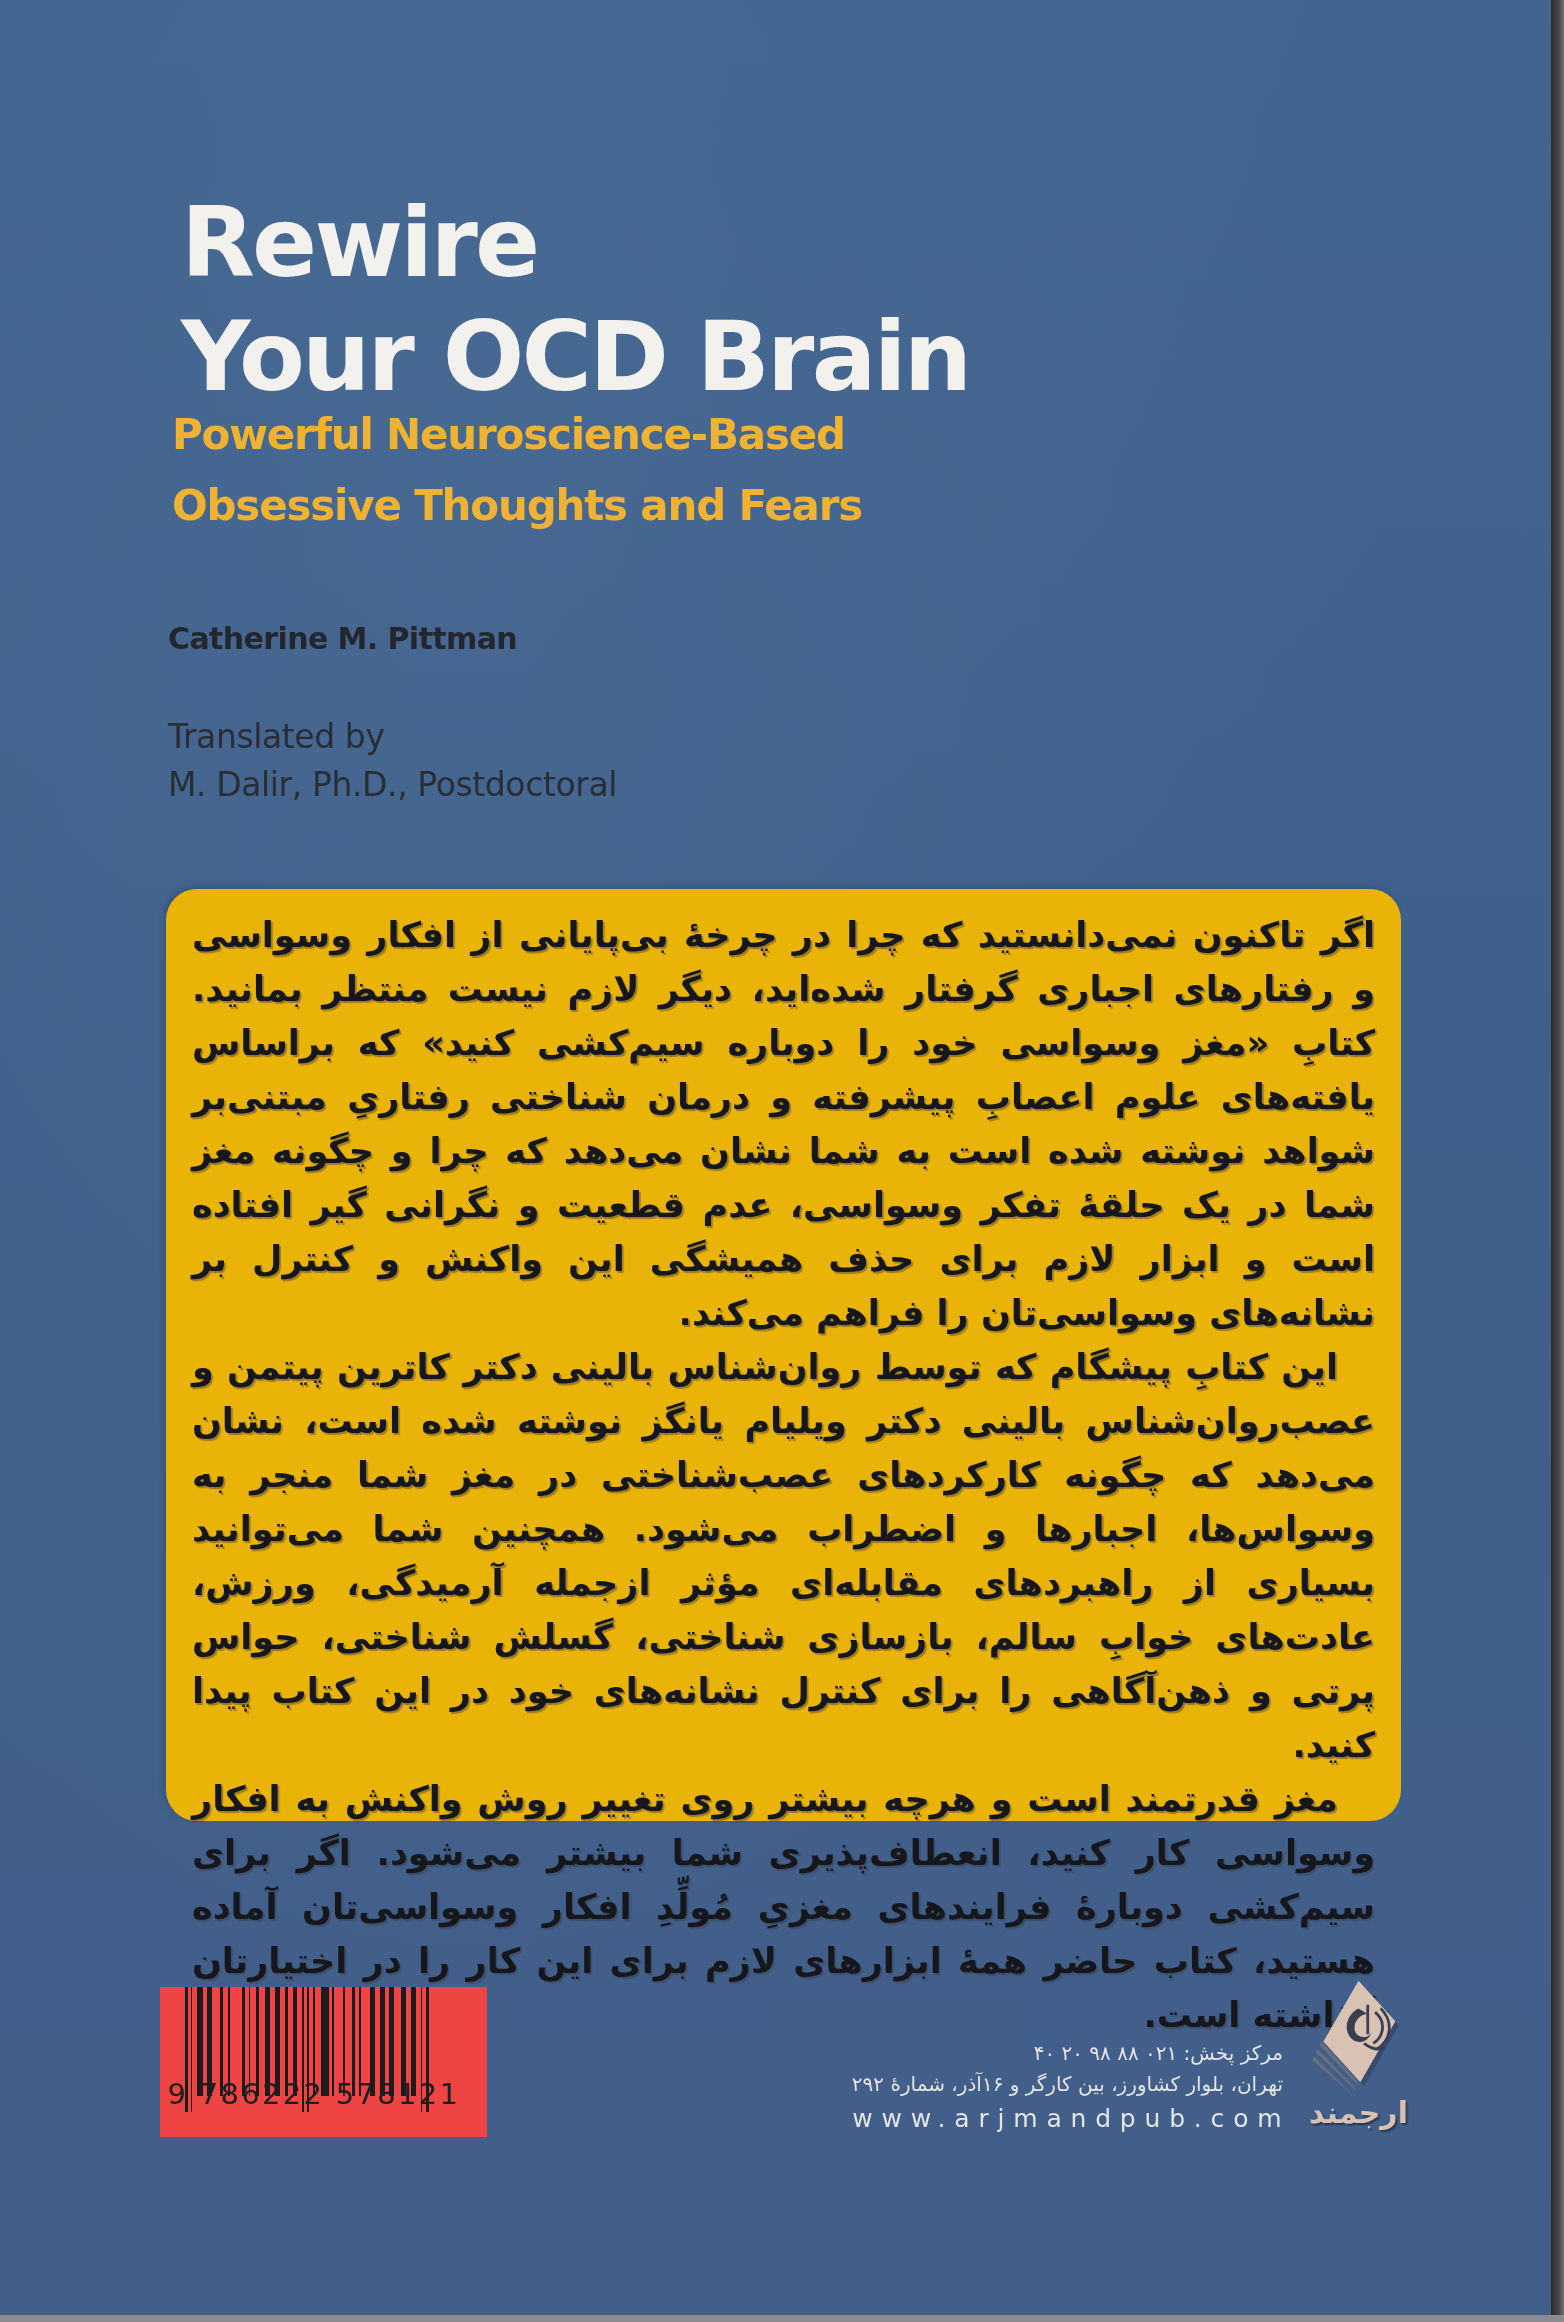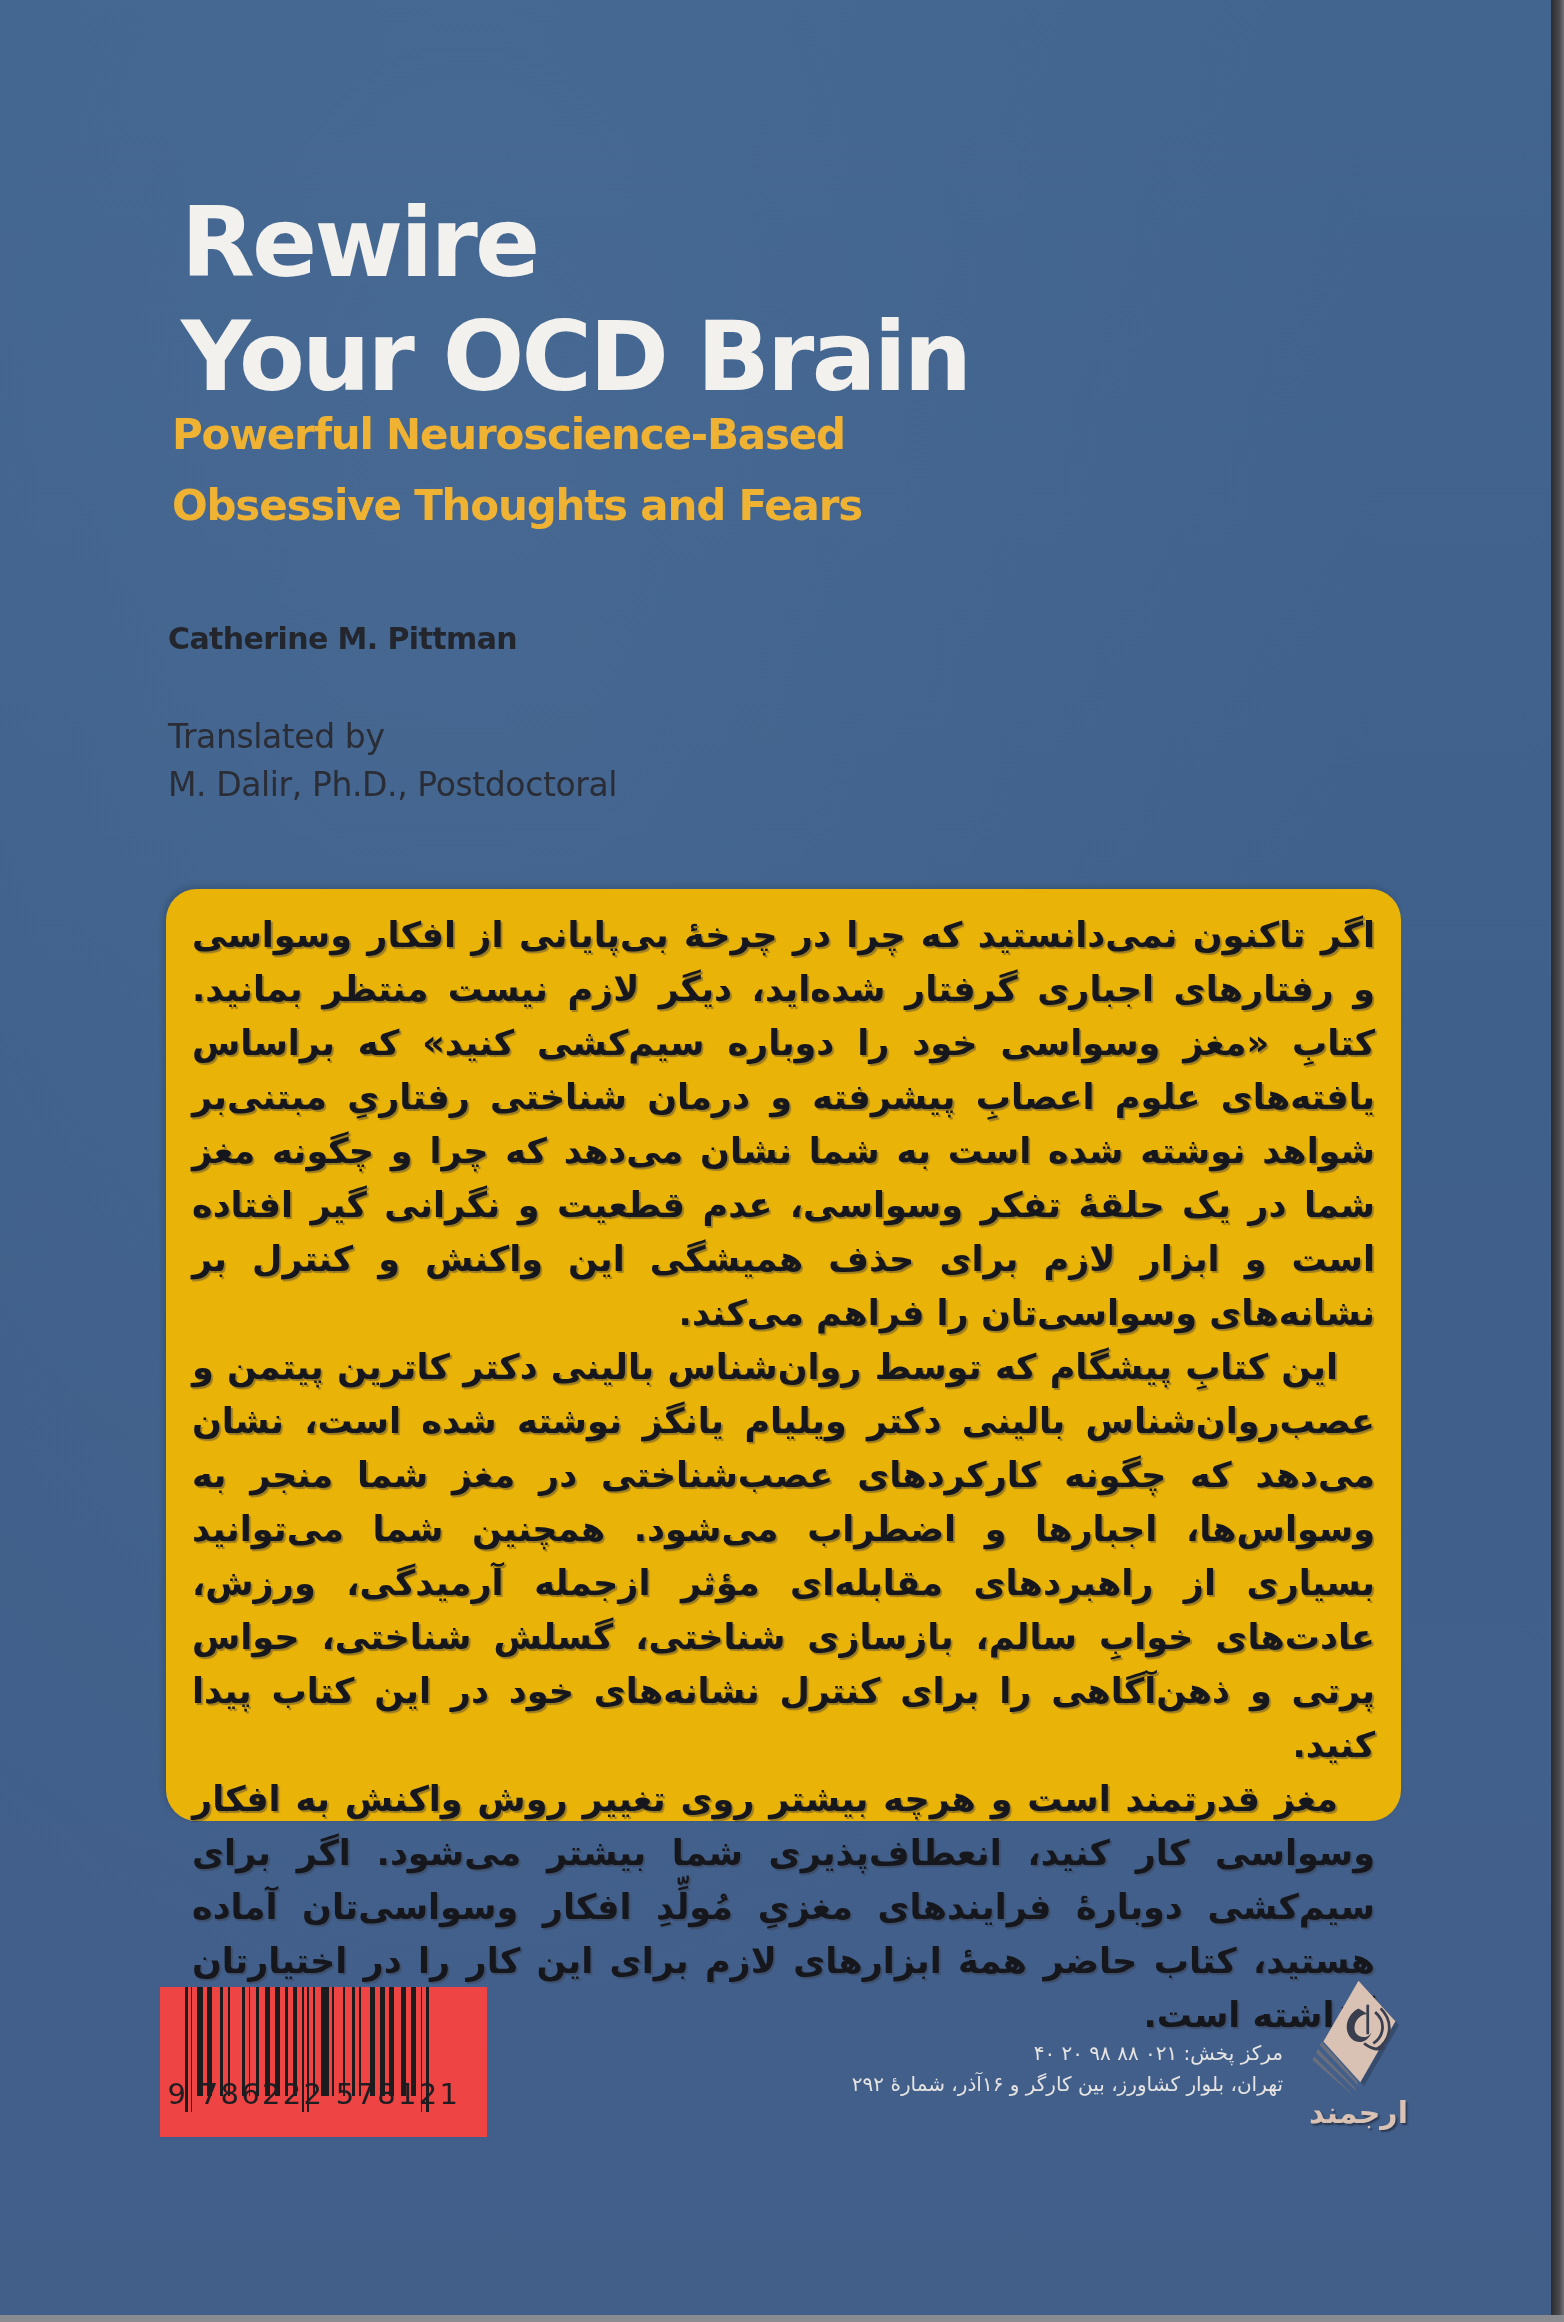--- a/index.html
+++ b/index.html
@@ -270,20 +270,21 @@
     <i style="width:4.6px;margin-right:4.6px"></i>
     <i style="width:1.8px;margin-right:3.7px;height:125px"></i>
     <i style="width:2.8px;margin-right:0;height:125px"></i>
   </div>
   <div class="barcode-number">9 786222 578121</div>
 </div>
 
 <div class="publisher-info">
   <div class="pub-dist">مرکز پخش: ۰۲۱ ۸۸ ۹۸ ۲۰ ۴۰</div>
   <div class="pub-address">تهران، بلوار کشاورز، بین کارگر و ۱۶آذر، شمارهٔ ۲۹۲</div>
+  <div class="pub-web">www.arjmandpub.com</div>
 </div>
 
 <div class="logo">
   <svg width="111" height="120" viewBox="0 0 120 130">
     <g fill="#2e3c58" opacity="0.55">
       <polygon points="64,8 104,52 66,118 26,74"></polygon>
     </g>
     <g fill="#6a6f7e">
       <polygon points="20,70 58,112 60,118 18,74"></polygon>
       <polygon points="16,78 56,120 58,124 14,82"></polygon>

